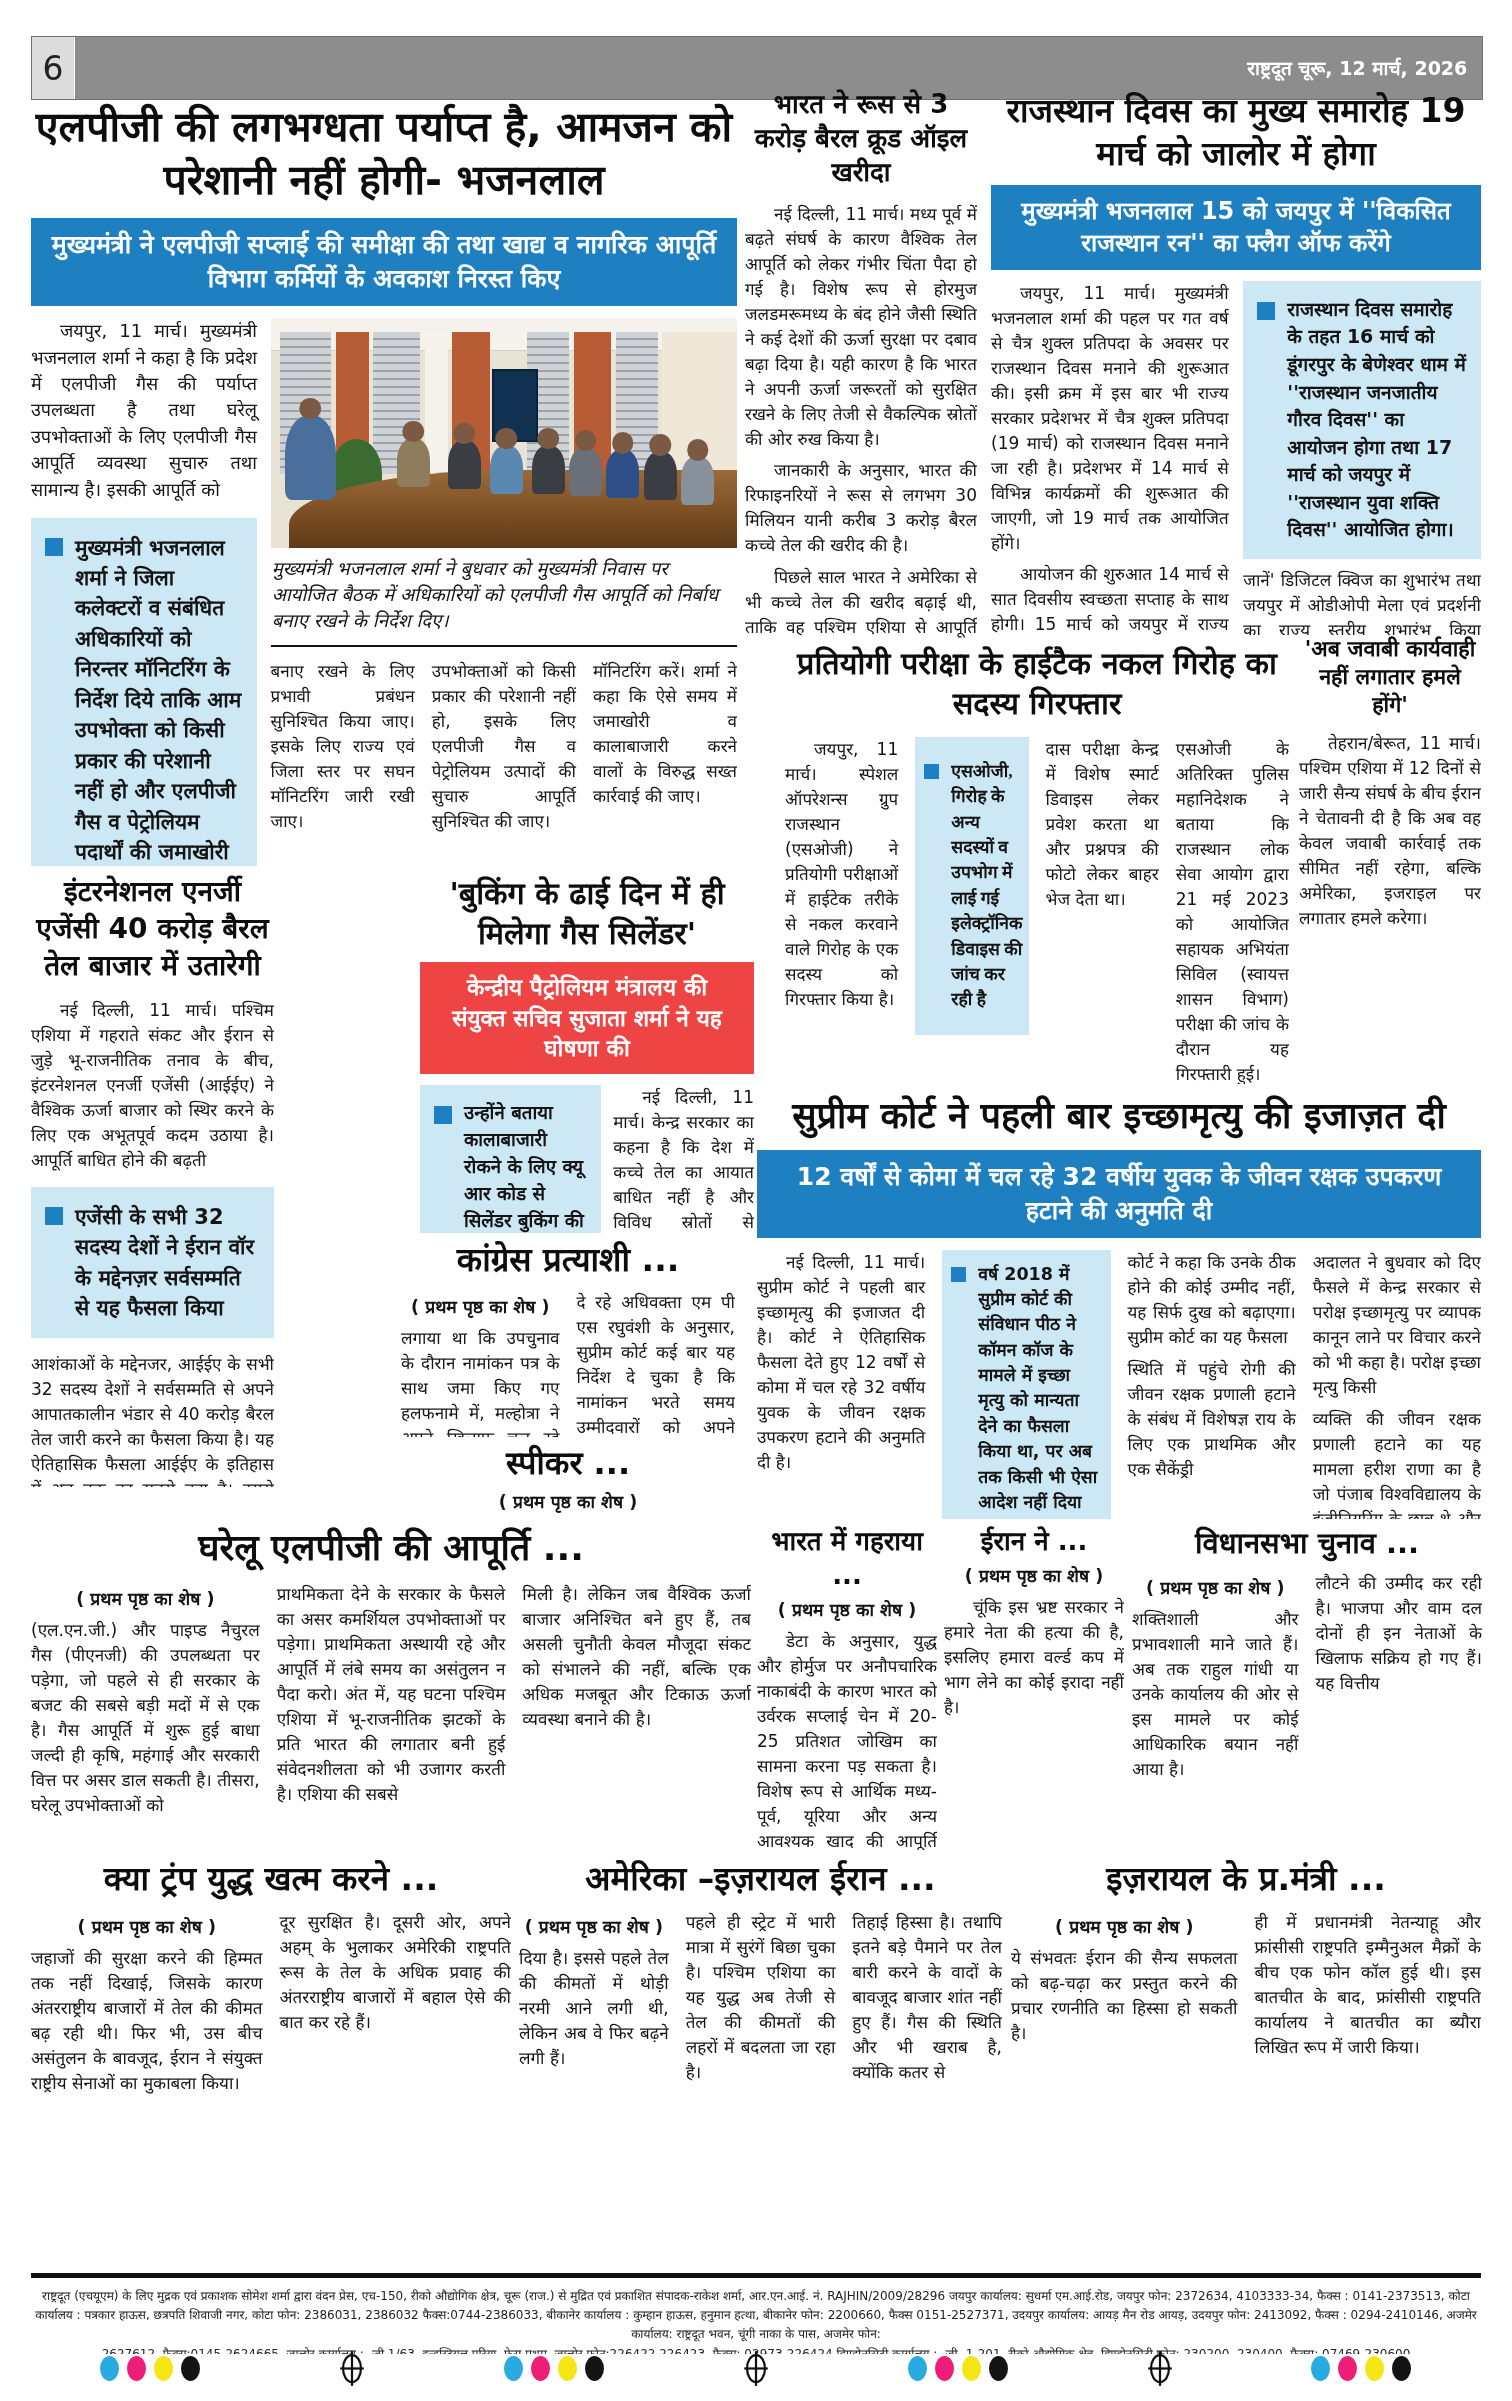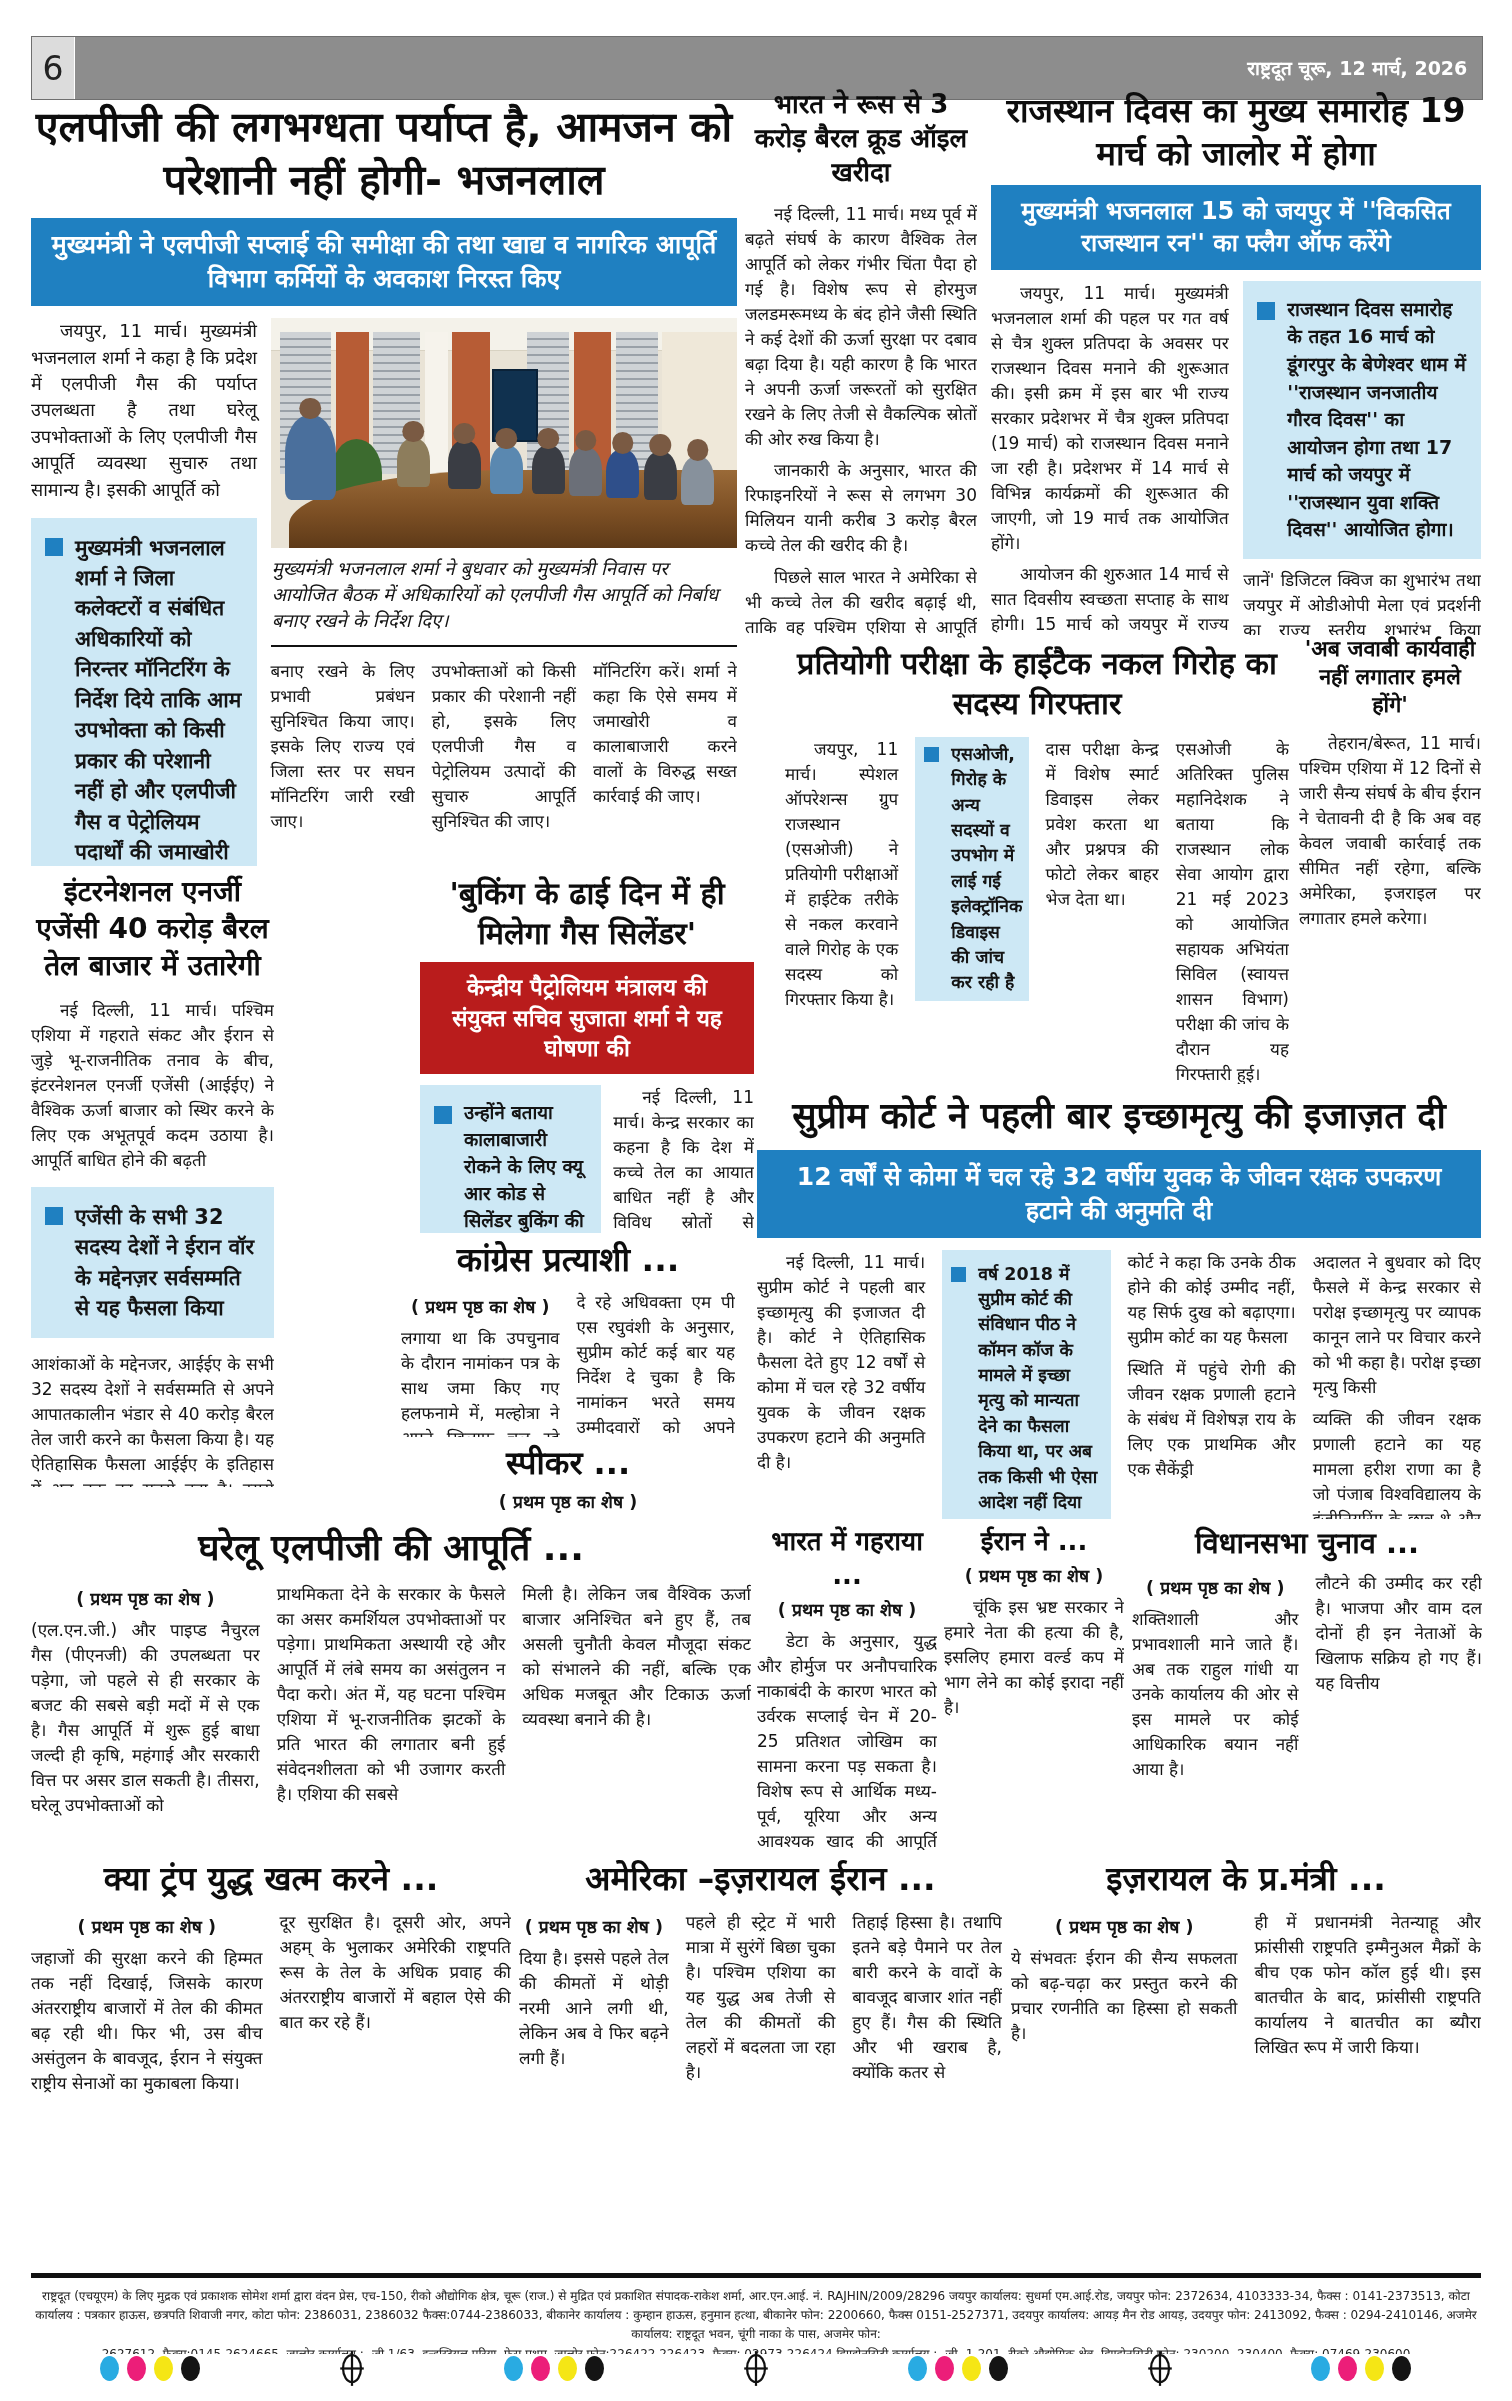--- a/index.html
+++ b/index.html
@@ -111,21 +111,21 @@
     <div class="body-txt lead-ind" style="margin-top:13.6px;">नई दिल्ली, 11 मार्च। पश्चिम एशिया में गहराते संकट और ईरान से जुड़े भू-राजनीतिक तनाव के बीच, इंटरनेशनल एनर्जी एजेंसी (आईईए) ने वैश्विक ऊर्जा बाजार को स्थिर करने के लिए एक अभूतपूर्व कदम उठाया है। आपूर्ति बाधित होने की बढ़ती</div>
     <div class="hl-box" style="background:#cde8f5;margin-top:13.6px;">
       <span class="hl-sq" style="background:#1f80c1;"></span>
       <span class="hl-txt">एजेंसी के सभी 32 सदस्य देशों ने ईरान वॉर के मद्देनज़र सर्वसम्मति से यह फैसला किया</span>
     </div>
     <div class="body-txt" style="margin-top:13.6px;">आशंकाओं के मद्देनजर, आईईए के सभी 32 सदस्य देशों ने सर्वसम्मति से अपने आपातकालीन भंडार से 40 करोड़ बैरल तेल जारी करने का फैसला किया है। यह ऐतिहासिक फैसला आईईए के इतिहास में अब तक का सबसे बड़ा है। इससे पहले 2022 में, जब रूस ने यूक्रेन पर पूर्ण स्तर का आक्रमण किया था, तब एजेंसी के सदस्य देशों ने बाजार में 18.2 करोड़ बैरल तेल उतारा था। वर्तमान फैसला पिछले रिकॉर्ड के दोगुने से भी अधिक है।</div>
   </div>
 
   <div class="block" style="left:420px;top:874px;width:334px;height:359px;">
     <div class="head-xl" style="font-size:30.5px;">'बुकिंग के ढाई दिन में ही मिलेगा गैस सिलेंडर'</div>
-    <div class="banner" style="background:#b91c1c;font-size:22.6px;margin-top:9px;">केन्द्रीय पैट्रोलियम मंत्रालय की संयुक्त सचिव सुजाता शर्मा ने यह घोषणा की</div>
+    <div class="banner" style="background:#ef4444;font-size:22.6px;margin-top:9px;">केन्द्रीय पैट्रोलियम मंत्रालय की संयुक्त सचिव सुजाता शर्मा ने यह घोषणा की</div>
     <div style="display:flex;gap:12.4px;margin-top:11.3px;">
       <div class="hl-box" style="background:#cde8f5;flex:0 0 46%;">
         <span class="hl-sq" style="background:#1f80c1;"></span>
         <span class="hl-txt" style="font-size:18.6px;">उन्होंने बताया कालाबाजारी रोकने के लिए क्यू आर कोड से सिलेंडर बुकिंग की व्यवस्था की गई है।</span>
       </div>
       <div style="flex:1;min-width:0;">
         <div class="body-txt lead-ind">नई दिल्ली, 11 मार्च। केन्द्र सरकार का कहना है कि देश में कच्चे तेल का आयात बाधित नहीं है और विविध स्रोतों से आवश्यकता के अनुरूप आयात सुनिश्चित किया जा रहा है।</div>
 
       </div>
     </div>
@@ -173,21 +173,21 @@
       </div>
     </div>
 
   </div>
 
   <div class="block" style="left:785px;top:644px;width:504px;height:440px;">
     <div class="head-xl" style="font-size:30.5px;">प्रतियोगी परीक्षा के हाईटैक नकल गिरोह का सदस्य गिरफ्तार</div>
     <div class="cols" style="margin-top:13.6px;">
       <div class="body-txt lead-ind">जयपुर, 11 मार्च। स्पेशल ऑपरेशन्स ग्रुप राजस्थान (एसओजी) ने प्रतियोगी परीक्षाओं में हाईटेक तरीके से नकल करवाने वाले गिरोह के एक सदस्य को गिरफ्तार किया है।</div>
       <div>
-        <div class="hl-box" style="background:#cde8f5;padding:5px 9px;">
+        <div class="hl-box" style="background:#cde8f5;padding:22px 9px;font-family:Liberation Serif, serif;">
           <span class="hl-sq" style="background:#1f80c1;width:14.7px;height:14.7px;"></span>
           <span class="hl-txt" style="font-size:17.5px;">एसओजी, गिरोह के अन्य सदस्यों व उपभोग में लाई गई इलेक्ट्रॉनिक डिवाइस की जांच कर रही है</span>
         </div>
       </div>
       <div class="body-txt">दास परीक्षा केन्द्र में विशेष स्मार्ट डिवाइस लेकर प्रवेश करता था और प्रश्नपत्र की फोटो लेकर बाहर भेज देता था।</div>
       <div>
         <div class="body-txt">एसओजी के अतिरिक्त पुलिस महानिदेशक ने बताया कि राजस्थान लोक सेवा आयोग द्वारा 21 मई 2023 को आयोजित सहायक अभियंता सिविल (स्वायत्त शासन विभाग) परीक्षा की जांच के दौरान यह गिरफ्तारी हुई।</div>
 
       </div>
     </div>

